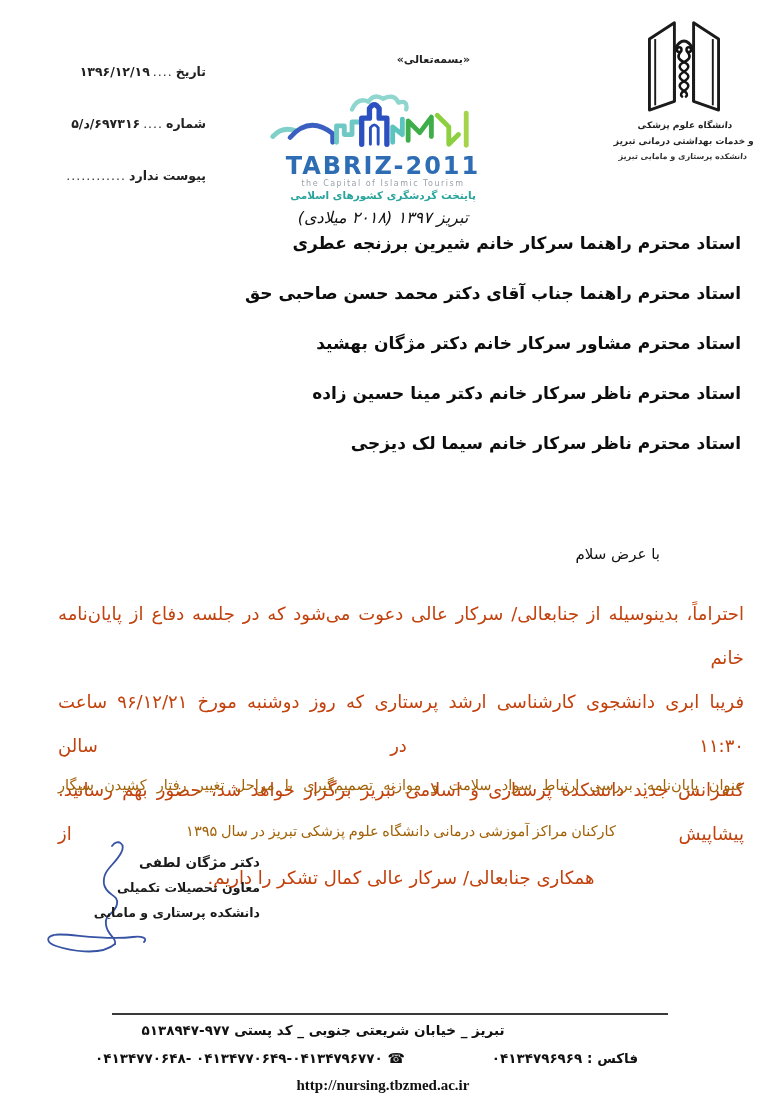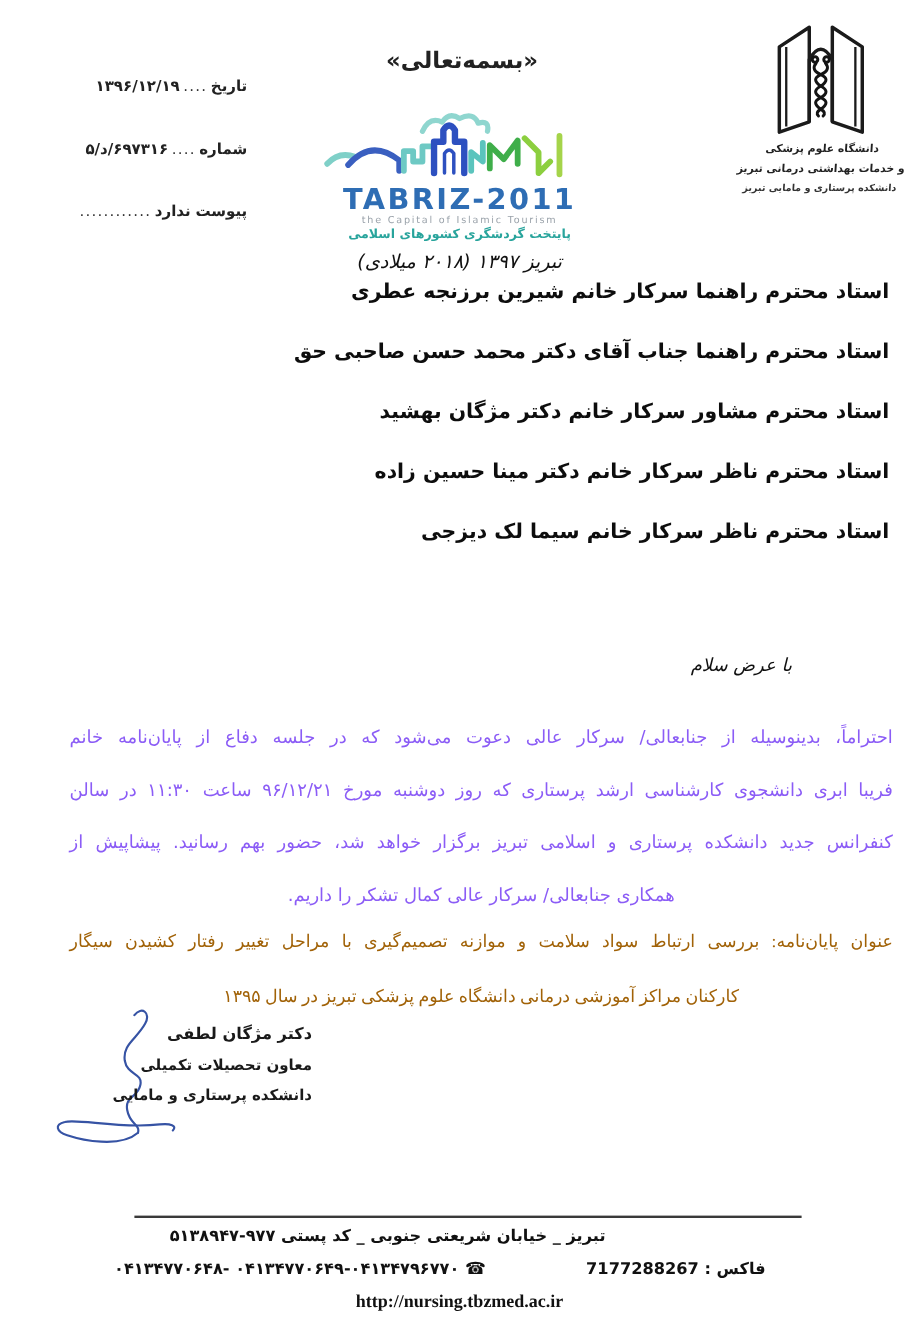--- a/index.html
+++ b/index.html
@@ -10,39 +10,39 @@
     font-family:"DejaVu Sans", sans-serif; color:#1a1a1a; direction:rtl;
   }
   
   .meta { position:absolute; top:40px; left:26px; width:180px; direction:rtl; font-size:12.5px; color:#222; }
   .meta-row { display:flex; align-items:baseline; justify-content:flex-start; margin-bottom:13px; white-space:nowrap; }
   .meta-label { font-weight:bold; letter-spacing:.2px;margin-top:24px; }
   .meta-dots { margin:0 3px; letter-spacing:1px; color:#333; }
   .meta-value { font-weight:bold; }
   .ltr-num { direction:ltr; unicode-bidi:bidi-override; }
   
-  .basmala { position:absolute; top:40px; left:300px; width:170px; text-align:center; font-size:19px; font-weight:bold; color:#222; }
+  .basmala { position:absolute; top:53px; left:300px; width:170px; font-size:11px; font-weight:bold; color:#222; }
   
   .uni { position:absolute; top:14px; left:614px; width:140px; text-align:center; }
   .uni-emblem { display:block; margin:0 auto; }
   .uni-lines { margin-top:2px; font-size:9px; line-height:1.75; font-weight:bold; color:#222; transform:skewX(-4deg); }
   .uni-line3 { font-size:8px; color:#333; }
   
   .tabriz { position:absolute; top:92px; left:258px; width:250px; text-align:center; direction:ltr; }
   .tabriz-title { font-size:24px; font-weight:bold; letter-spacing:2px; color:#2e6db4; line-height:1; margin-top:-2px; }
   .tabriz-sub { font-size:8px; color:#9aa2aa; letter-spacing:1.5px; margin-top:1px; }
   .tabriz-sub-fa { font-size:10.5px; font-weight:bold; color:#28a49c; direction:rtl; margin-top:1px; }
   .tabriz-year { margin-top:7px; font-size:16px; font-style:italic; color:#111; direction:rtl; letter-spacing:.5px; }
   
   .recipients { position:absolute; top:218px; right:25px; left:55px; text-align:right; }
   .recipient { font-weight:bold; font-size:17px; line-height:50px; white-space:nowrap; color:#0d0d0d; }
   
-  .greeting { position:absolute; top:545px; right:106px; font-size:15px; font-style:italic; color:#111;text-align:right; }
+  .greeting { position:absolute; top:545px; right:106px; font-size:15px; color:#111;text-align:right; }
   
-  .body-par { position:absolute; top:592px; right:22px; left:58px; font-size:15px; color:#8b5cf6; }
+  .body-par { position:absolute; top:592px; right:22px; left:58px; font-size:18px; color:#c2410c; }
   .line-center { line-height:44px; text-align:center; }
   .thesis { position:absolute; top:762px; right:22px; left:58px; font-size:14.5px; color:#a16207;font-family:Liberation Serif, serif; }
   .thesis .line, .thesis .line-center { line-height:46px; }
   .just { line-height:44px; text-align:justify; text-align-last:justify; }
   .thesis .just { line-height:46px; }
   
   .sig-block { position:absolute; top:850px; left:45px; width:215px; text-align:right; }
   .sig-name { font-weight:bold; font-size:13.5px; line-height:25px; }
   .sig-title { font-weight:bold; font-size:12.5px; line-height:25px; }
   .sig-org { font-weight:bold; font-size:12.5px; line-height:25px; }
@@ -163,21 +163,21 @@
     <div class="sig-name">دکتر مژگان لطفی</div>
     <div class="sig-title">معاون تحصیلات تکمیلی</div>
     <div class="sig-org">دانشکده پرستاری و مامایی</div>
   </div>
 
   <div class="footer-rule"></div>
   <div class="footer-address">تبریز _ خیابان شریعتی جنوبی _ کد پستی ۹۷۷-۵۱۳۸۹۴۷</div>
   <div class="footer-tel-row">
     <span>
       <span>فاکس :</span>
-      <span>7177288267</span>
+      <span>۰۴۱۳۴۷۹۶۹۶۹</span>
     </span>
     <span>
       <span class="phone-icon">☎</span>
       <span class="phones">۰۴۱۳۴۷۷۰۶۴۸- ۰۴۱۳۴۷۷۰۶۴۹-۰۴۱۳۴۷۹۶۷۷۰</span>
     </span>
   </div>
   <div class="footer-url">http://nursing.tbzmed.ac.ir</div>
 
 </div>
 

